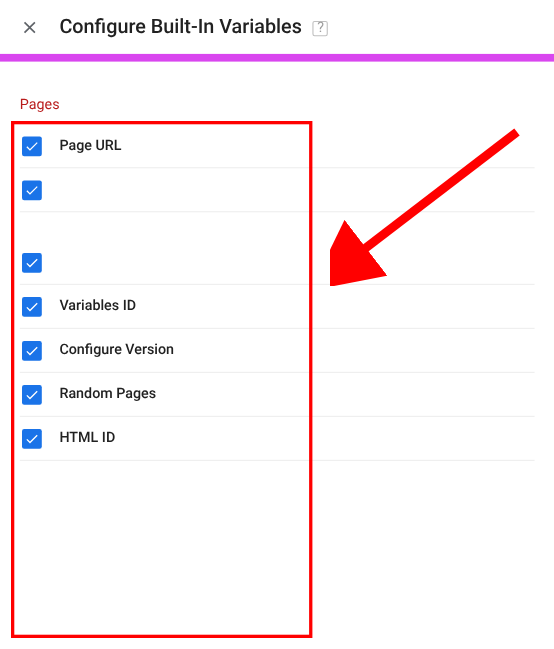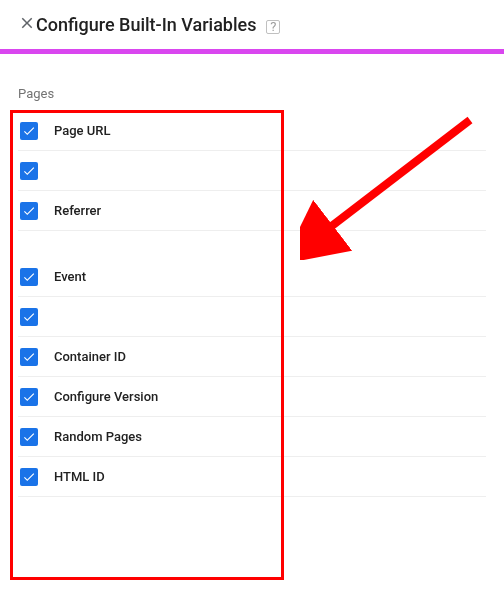--- a/index.html
+++ b/index.html
@@ -7,24 +7,24 @@
     font-family: Roboto, "Helvetica Neue", Arial, sans-serif;
     background: #fff;
     color: #212121;
     width: 504px;
     height: 590px;
     position: relative;
     overflow: hidden;
   }
   .header {
     display: flex;
-    align-items: flex-start;
+    align-items: center;
     padding: 14px 18px 14px 18px;
-    border-bottom: 5px solid #d946ef;
-    gap: 0;
+    border-bottom: 7px solid #d946ef;
+    gap: 18px;
   }
   .close-btn {
     width: 18px;
     height: 18px;
     cursor: pointer;
     color: #5f6368;
     display: flex;
     align-items: center;
     justify-content: center;
   }
@@ -44,21 +44,21 @@
     align-items: center;
     justify-content: center;
     border-radius: 2px;
     vertical-align: middle;
   }
   .content {
     padding: 26px 18px 0 18px;
   }
   .section-header {
     font-size: 13px;
-    color: #737373;
+    color: #b91c1c;
     padding: 6px 0 10px 0;
     font-weight: 400;
   }
   .row {
     display: flex;
     align-items: center;
     height: 40px;
     border-bottom: 1px solid #eeeeee;
     gap: 16px;
     padding-left: 2px;
@@ -127,54 +127,38 @@
     </div>
     <span class="row-label">Page URL</span>
   </div>
   <div class="row">
     <div class="checkbox">
       <svg viewBox="0 0 24 24">
           <path fill="#fff" d="M9 16.17 4.83 12l-1.42 1.41L9 19 21 7l-1.41-1.41z"></path>
         </svg>
     </div>
   </div>
-  <div class="row">
-    <div class="checkbox">
-      <svg viewBox="0 0 24 24">
-          <path fill="#fff" d="M9 16.17 4.83 12l-1.42 1.41L9 19 21 7l-1.41-1.41z"></path>
-        </svg>
-    </div>
-    <span class="row-label">Referrer</span>
-  </div>
 
   <div class="gap"></div>
 
 
-  <div class="row">
-    <div class="checkbox">
-      <svg viewBox="0 0 24 24">
-          <path fill="#fff" d="M9 16.17 4.83 12l-1.42 1.41L9 19 21 7l-1.41-1.41z"></path>
-        </svg>
-    </div>
-    <span class="row-label">Event</span>
-  </div>
   <div class="row">
     <div class="checkbox">
       <svg viewBox="0 0 24 24">
           <path fill="#fff" d="M9 16.17 4.83 12l-1.42 1.41L9 19 21 7l-1.41-1.41z"></path>
         </svg>
     </div>
   </div>
   <div class="row">
     <div class="checkbox">
       <svg viewBox="0 0 24 24">
           <path fill="#fff" d="M9 16.17 4.83 12l-1.42 1.41L9 19 21 7l-1.41-1.41z"></path>
         </svg>
     </div>
-    <span class="row-label">Container ID</span>
+    <span class="row-label">Variables ID</span>
   </div>
   <div class="row">
     <div class="checkbox">
       <svg viewBox="0 0 24 24">
           <path fill="#fff" d="M9 16.17 4.83 12l-1.42 1.41L9 19 21 7l-1.41-1.41z"></path>
         </svg>
     </div>
     <span class="row-label">Configure Version</span>
   </div>
   <div class="row">

